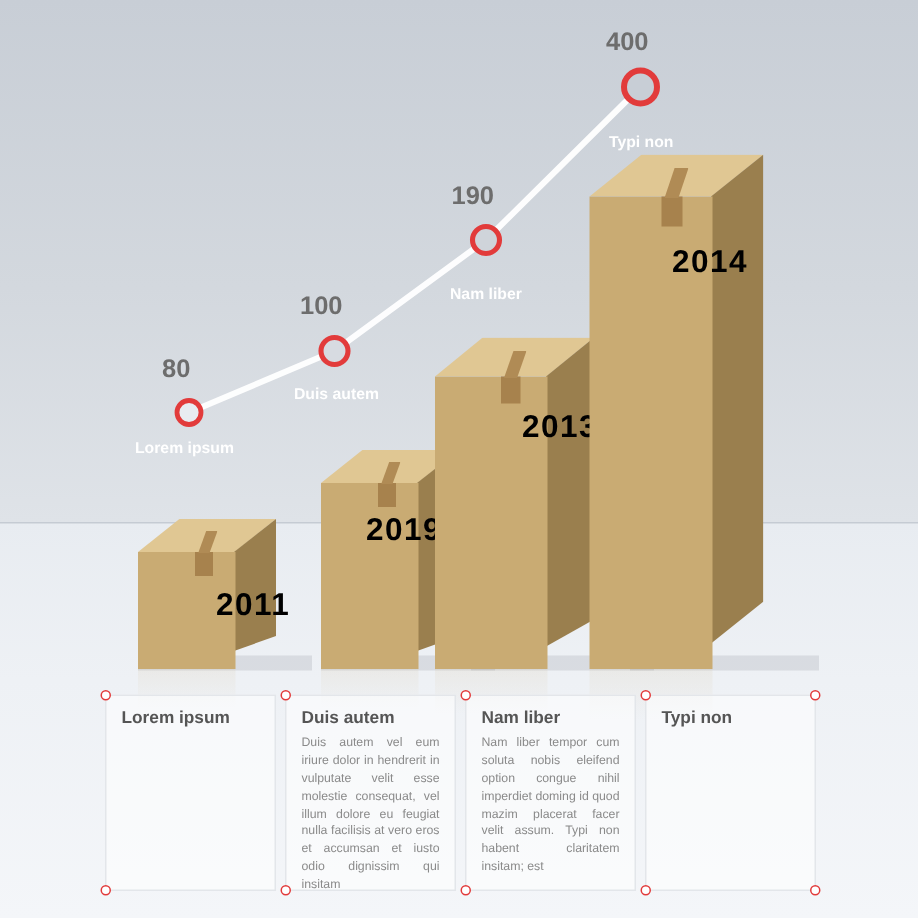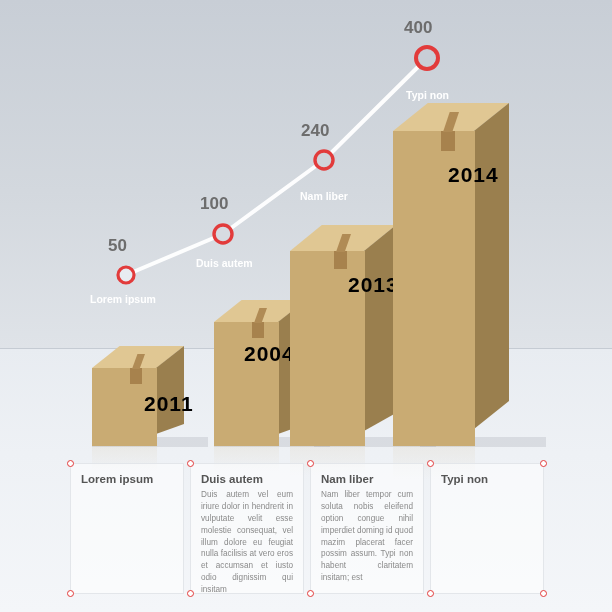--- a/index.html
+++ b/index.html
@@ -74,21 +74,21 @@
 
   <div class="box" style="left:214px;top:300px;width:130px;height:146px;">
     <div class="top" style="left:0px;top:0px;width:92px;height:22px;
                 clip-path:polygon(0% 100%, 30% 0%, 100% 0%, 70% 100%);"></div>
     <div class="side" style="left:64px;top:0px;width:28px;height:134px;
                 clip-path:polygon(0% 22px, 100% 0%, 100% 124px, 0% 100%);"></div>
     <div class="front" style="left:0px;top:22px;width:65px;height:124px;"></div>
     <div class="tape" style="left:38px;top:22px;width:12px;height:16px;"></div>
     <div class="tape-top" style="left:40px;top:8px;width:13px;height:15px;
                 clip-path:polygon(0% 100%, 42% 0%, 100% 0%, 58% 100%);"></div>
-    <div class="year-text" style="left:30px;top:42px;">2004</div>
+    <div class="year-text" style="left:30px;top:42px;">2019</div>
   </div>
   <div class="reflect" style="left:214px;top:446px;width:65px;height:26px;opacity:.35;"></div>
 
   <div class="box" style="left:290px;top:225px;width:140px;height:221px;">
     <div class="top" style="left:0px;top:0px;width:106px;height:26px;
                 clip-path:polygon(0% 100%, 30% 0%, 100% 0%, 70% 100%);"></div>
     <div class="side" style="left:74px;top:0px;width:32px;height:206px;
                 clip-path:polygon(0% 26px, 100% 0%, 100% 188px, 0% 100%);"></div>
     <div class="front" style="left:0px;top:26px;width:75px;height:195px;"></div>
     <div class="tape" style="left:44px;top:26px;width:13px;height:18px;"></div>
@@ -112,23 +112,23 @@
   <div class="reflect" style="left:393px;top:446px;width:82px;height:34px;opacity:.35;"></div>
 
   <svg class="lines" viewBox="0 0 612 612">
     <polyline points="126,275 223,234 324,160 427,58" fill="none" stroke="#ffffff" stroke-width="4" stroke-linejoin="round" stroke-linecap="round" opacity="0.95"></polyline>
     <circle cx="126" cy="275" r="8" fill="#e8ecf1" stroke="#e23b3b" stroke-width="3.2"></circle>
     <circle cx="223" cy="234" r="9" fill="#d7dbe1" stroke="#e23b3b" stroke-width="3.4"></circle>
     <circle cx="324" cy="160" r="9" fill="#cfd4da" stroke="#e23b3b" stroke-width="3.4"></circle>
     <circle cx="427" cy="58" r="11" fill="#c8ced6" stroke="#e23b3b" stroke-width="4"></circle>
   </svg>
 
-  <div class="val" style="left:108px;top:236px;">50</div>
+  <div class="val" style="left:108px;top:236px;">80</div>
   <div class="val" style="left:200px;top:194px;text-align:right;">100</div>
-  <div class="val" style="left:301px;top:121px;">240</div>
+  <div class="val" style="left:301px;top:121px;">190</div>
   <div class="val" style="left:404px;top:18px;">400</div>
 
   <div class="cap" style="left:90px;top:293px;">Lorem ipsum</div>
   <div class="cap" style="left:196px;top:257px;">Duis autem</div>
   <div class="cap" style="left:300px;top:190px;">Nam liber</div>
   <div class="cap" style="left:406px;top:89px;">Typi non</div>
 
   <div class="cards">
 
     <div class="card" style="left:0px;">
@@ -139,21 +139,21 @@
 
     <div class="card" style="left:120px;">
       <h4>Duis autem</h4>
       <p>Duis autem vel eum iriure dolor in hendrerit in vulputate velit esse molestie consequat, vel illum dolore eu feugiat nulla facilisis at vero eros et accumsan et iusto odio dignissim qui insitam</p>
       <span class="dot" style="left:-4px;top:-4px;"></span>
       <span class="dot" style="left:-4px;bottom:-4px;"></span>
     </div>
 
     <div class="card" style="left:240px;">
       <h4>Nam liber</h4>
-      <p>Nam liber tempor cum soluta nobis eleifend option congue nihil imperdiet doming id quod mazim placerat facer possim assum. Typi non habent claritatem insitam; est</p>
+      <p>Nam liber tempor cum soluta nobis eleifend option congue nihil imperdiet doming id quod mazim placerat facer velit assum. Typi non habent claritatem insitam; est</p>
       <span class="dot" style="left:-4px;top:-4px;"></span>
       <span class="dot" style="left:-4px;bottom:-4px;"></span>
     </div>
 
     <div class="card" style="left:360px;">
       <h4>Typi non</h4>
       <span class="dot" style="left:-4px;top:-4px;"></span>
       <span class="dot" style="left:-4px;bottom:-4px;"></span>
       <span class="dot" style="right:-4px;top:-4px;"></span>
       <span class="dot" style="right:-4px;bottom:-4px;"></span>

